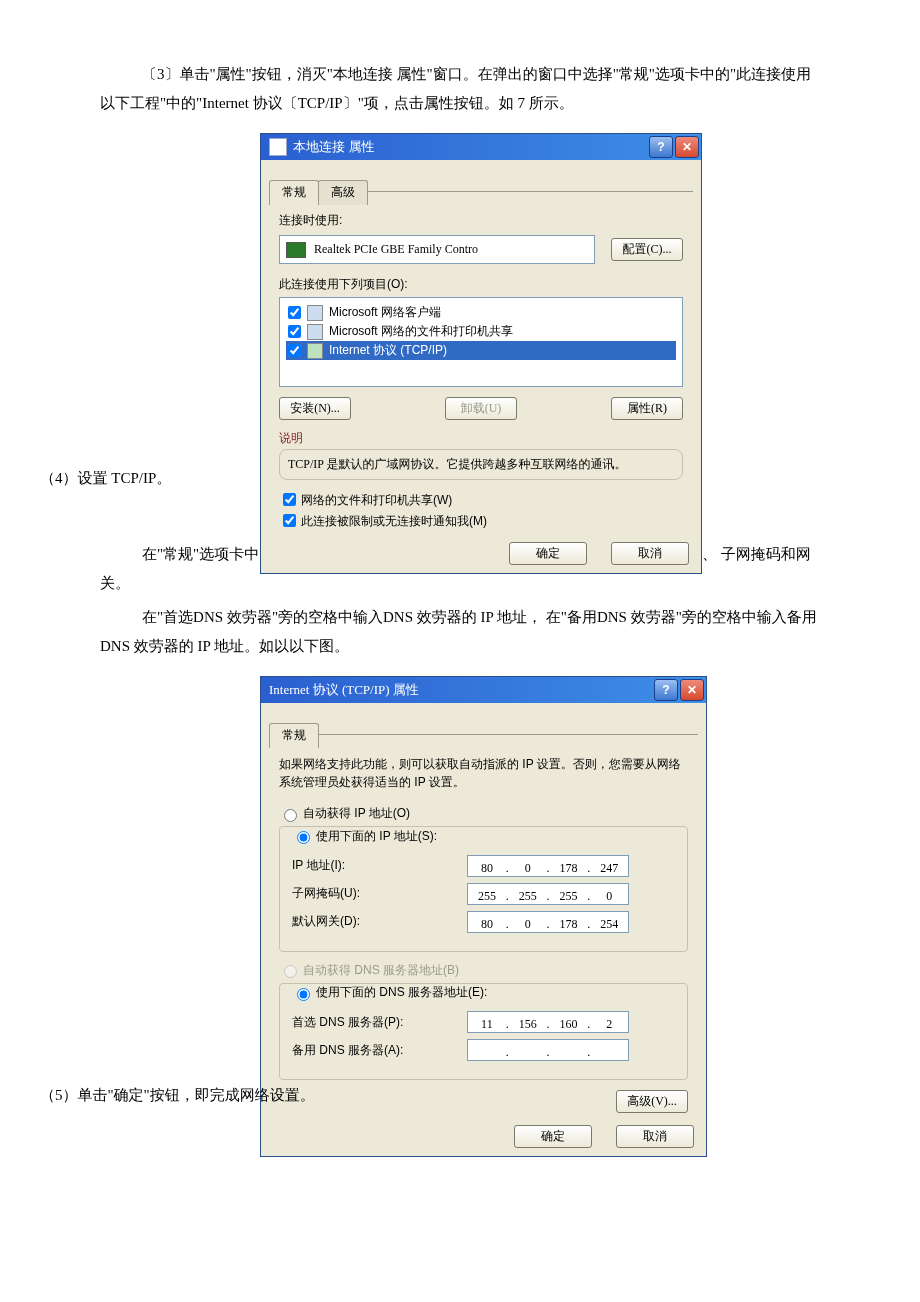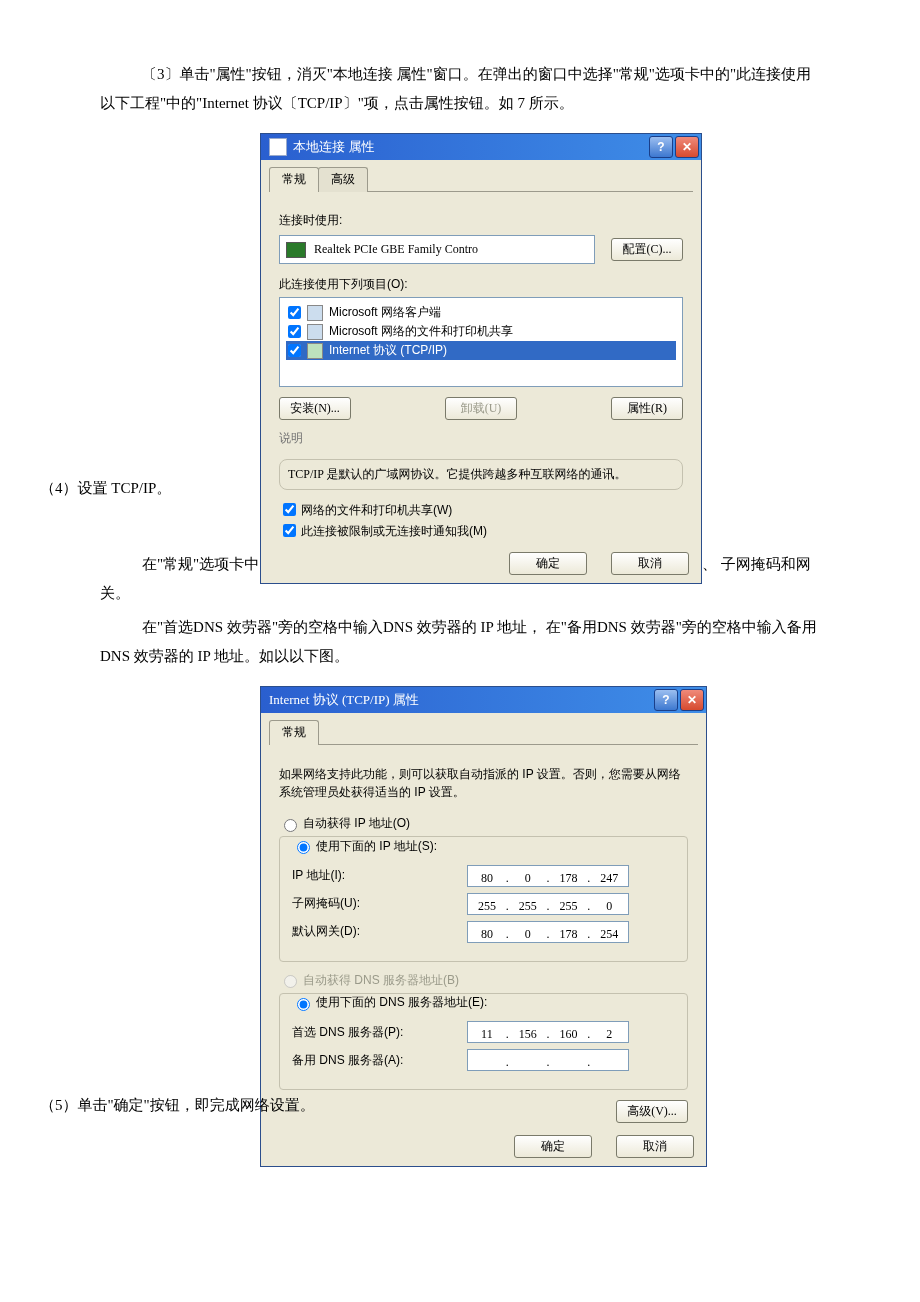--- a/index.html
+++ b/index.html
@@ -7,40 +7,40 @@
   .indent{text-indent:2.8em}
   .fig-wrap{margin:16px 0 8px 160px}
   .dialog{background:#ece9d8;border:1px solid #2b4e8c;font-family:"SimSun","MS Sans Serif",sans-serif;font-size:12px}
   .titlebar{height:26px;background:linear-gradient(to right,#2a5fcf,#3f8ee8);display:flex;align-items:center;color:#fff;font-family:"SimSun",sans-serif;font-size:13px;padding:0 2px 0 8px}
   .titlebar .ticon{display:inline-block;width:16px;height:16px;margin-right:6px;background:#fff;border:1px solid #9ac}
   .titlebar .spacer{flex:1}
   .tbtn{width:22px;height:20px;background:linear-gradient(#9bbef0,#3d78d0);border:1px solid #1a3f8a;border-radius:3px;color:#fff;display:inline-flex;align-items:center;justify-content:center;margin-left:2px;font-weight:bold;font-size:12px;cursor:pointer}
   .tbtn.close{background:linear-gradient(#f08a7a,#d64a2f)}
   .inner{padding:6px 8px 8px}
   .tabs{display:flex;border-bottom:1px solid #9c9a8c;margin-bottom:4px}
-  .tab{padding:3px 12px 4px;background:#ece9d8;border:1px solid #9c9a8c;border-bottom:none;border-radius:3px 3px 0 0;margin-right:-1px;cursor:pointer;position:relative;top:1px;font-family:Liberation Sans, sans-serif}
+  .tab{padding:3px 12px 4px;background:#ece9d8;border:1px solid #9c9a8c;border-bottom:none;border-radius:3px 3px 0 0;margin-right:-1px;cursor:pointer;position:relative;top:14px;font-family:Liberation Sans, sans-serif}
   .tab.active{background:#ece9d8;z-index:2}
   .tab:not(.active){background:#e4e1d0}
   .pane{background:#ece9d8;padding:10px 10px 4px}
   .lbl{margin:6px 0 4px}
   .whitebox{background:#fff;border:1px solid #7f9db9;padding:5px 6px}
   .adapter{display:flex;align-items:center}
   .adapter .nic{width:18px;height:14px;background:#2a7a2a;border:1px solid #555;margin-right:6px;display:inline-block}
   .adapter input{flex:1;border:none;font-family:"Tahoma","SimSun";font-size:12px;outline:none}
   .xpbtn{background:linear-gradient(#fff,#ece9d8);border:1px solid #7a7a6a;border-radius:3px;padding:2px 10px;font-family:"SimSun";font-size:12px;cursor:pointer;min-width:72px}
   .xpbtn:disabled{color:#9a9a8a;cursor:default}
   .row{display:flex;align-items:center;gap:16px;margin-top:6px}
   .row.right{justify-content:flex-end}
   .items-list{height:78px}
   .it{display:flex;align-items:center;padding:1px 0}
   .it input[type=checkbox]{margin:0 6px 0 2px}
   .it.sel{background:#316ac5;color:#fff}
   .devico{width:14px;height:14px;display:inline-block;margin-right:6px;border:1px solid #888;background:#cde}
   .grp{margin-top:10px}
-  .grp .gt{color:#737373;margin-bottom:12px}
+  .grp .gt{color:#7f1d1d;margin-bottom:2px}
   .grp .gd{border:1px solid #c4c1af;border-radius:8px;padding:6px 8px;font-family:"Tahoma","SimSun"}
   .chkline{margin-top:10px}
   .chkline input{margin-right:5px;vertical-align:-2px}
   .dlg2{width:445px}
   .dlg1{width:440px}
   .desc{margin:6px 0 14px;line-height:1.5}
   .fieldset{border:1px solid #c4c1af;border-radius:4px;padding:6px 12px 12px;margin:0 0 10px 0;position:relative}
   .radio{display:flex;align-items:center;margin:4px 0}
   .radio input{margin-right:6px}
   .radio.disabled{color:#9a9a8a}

